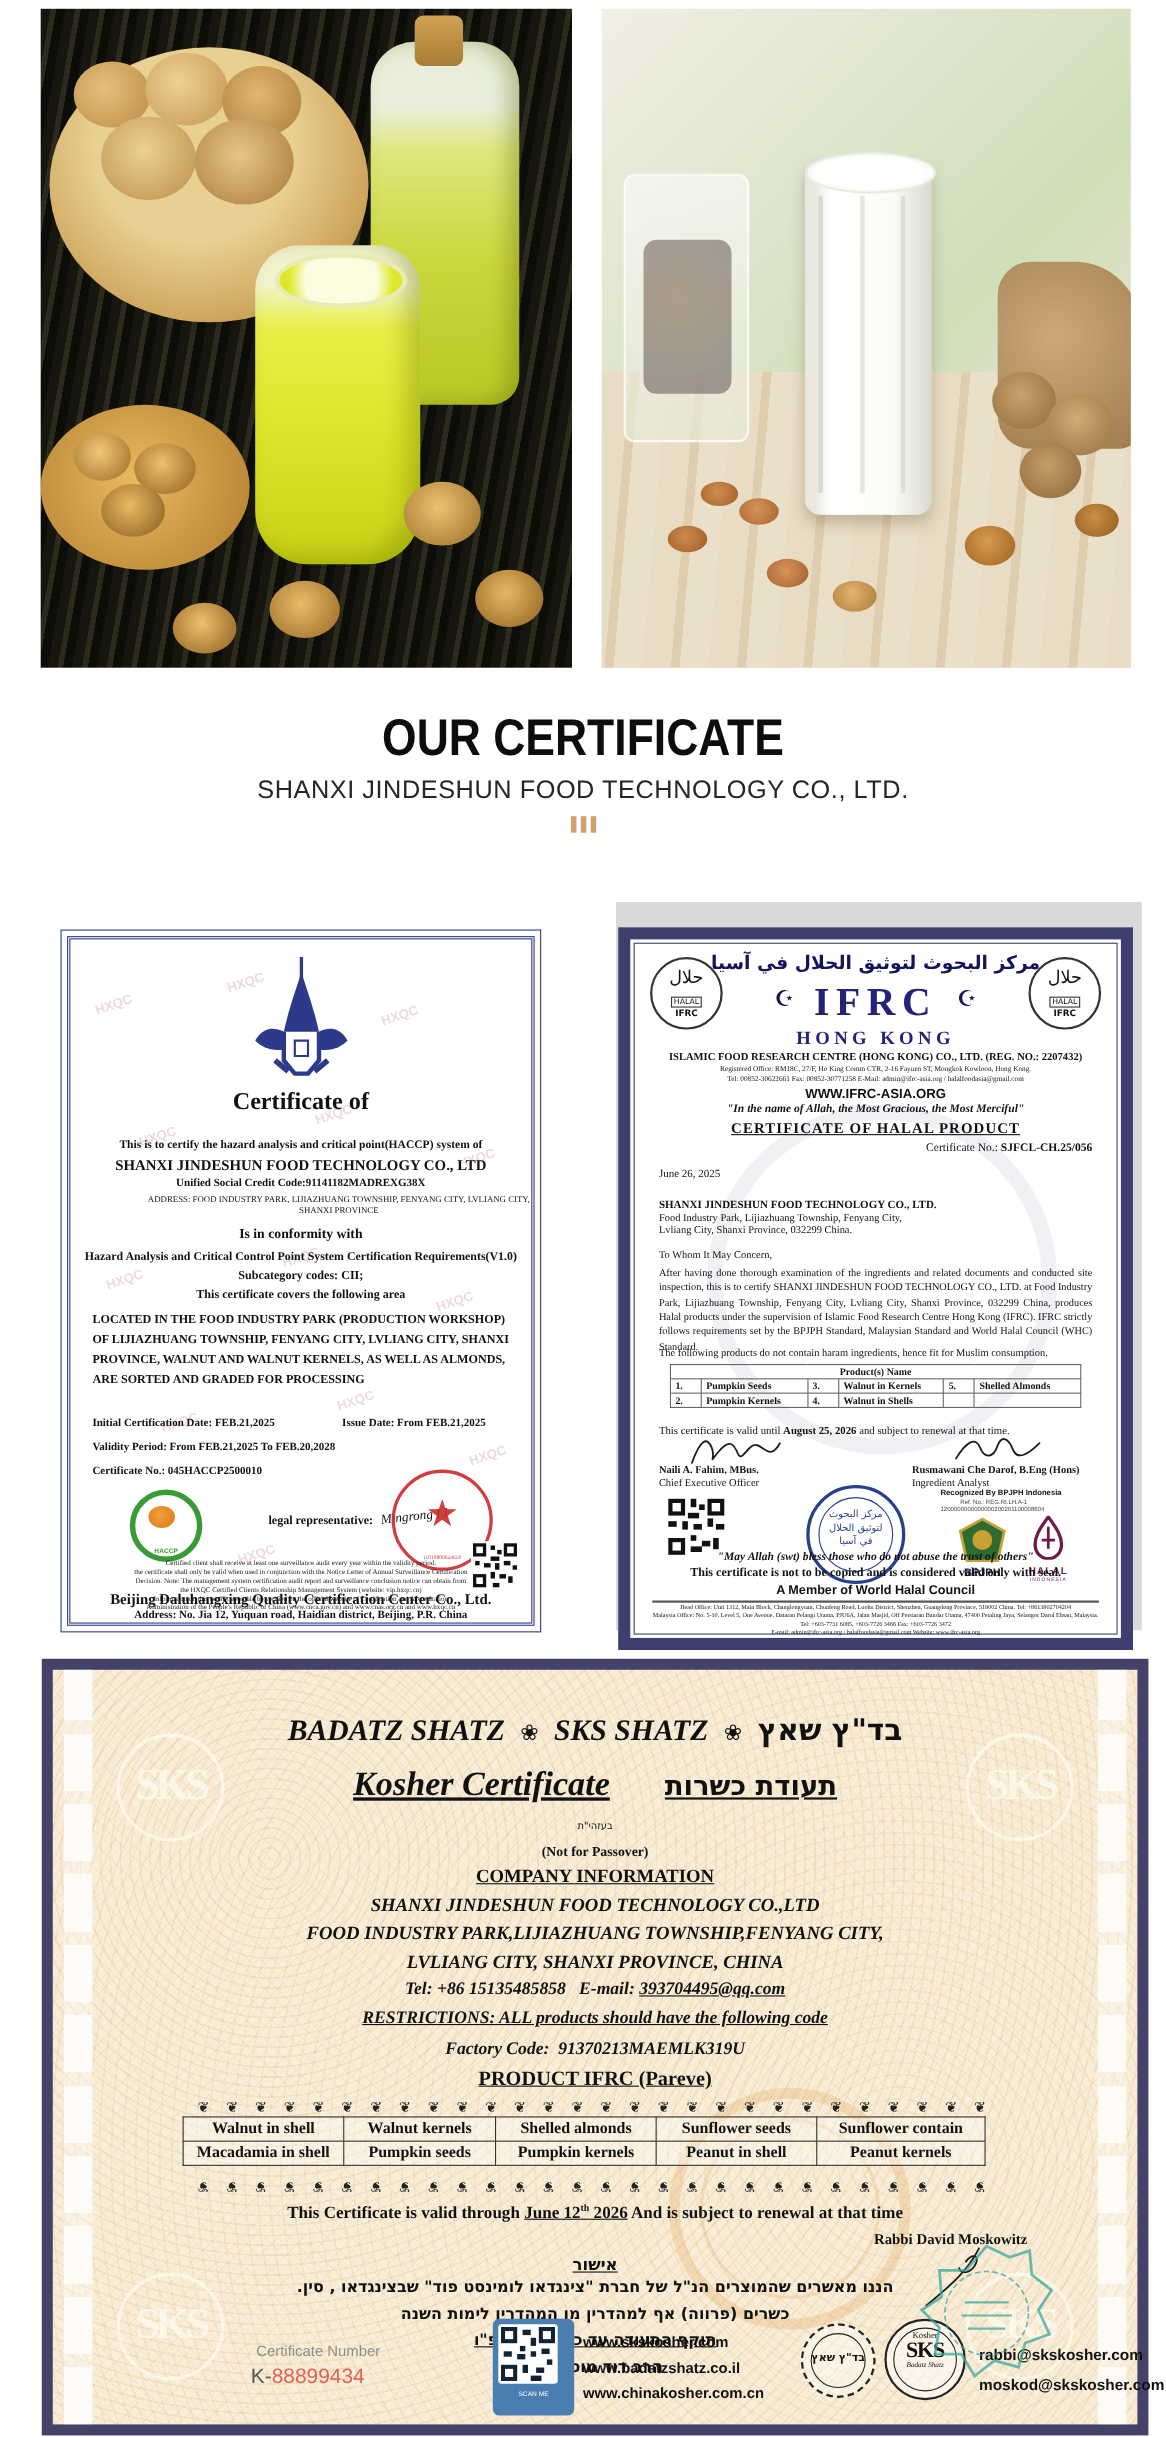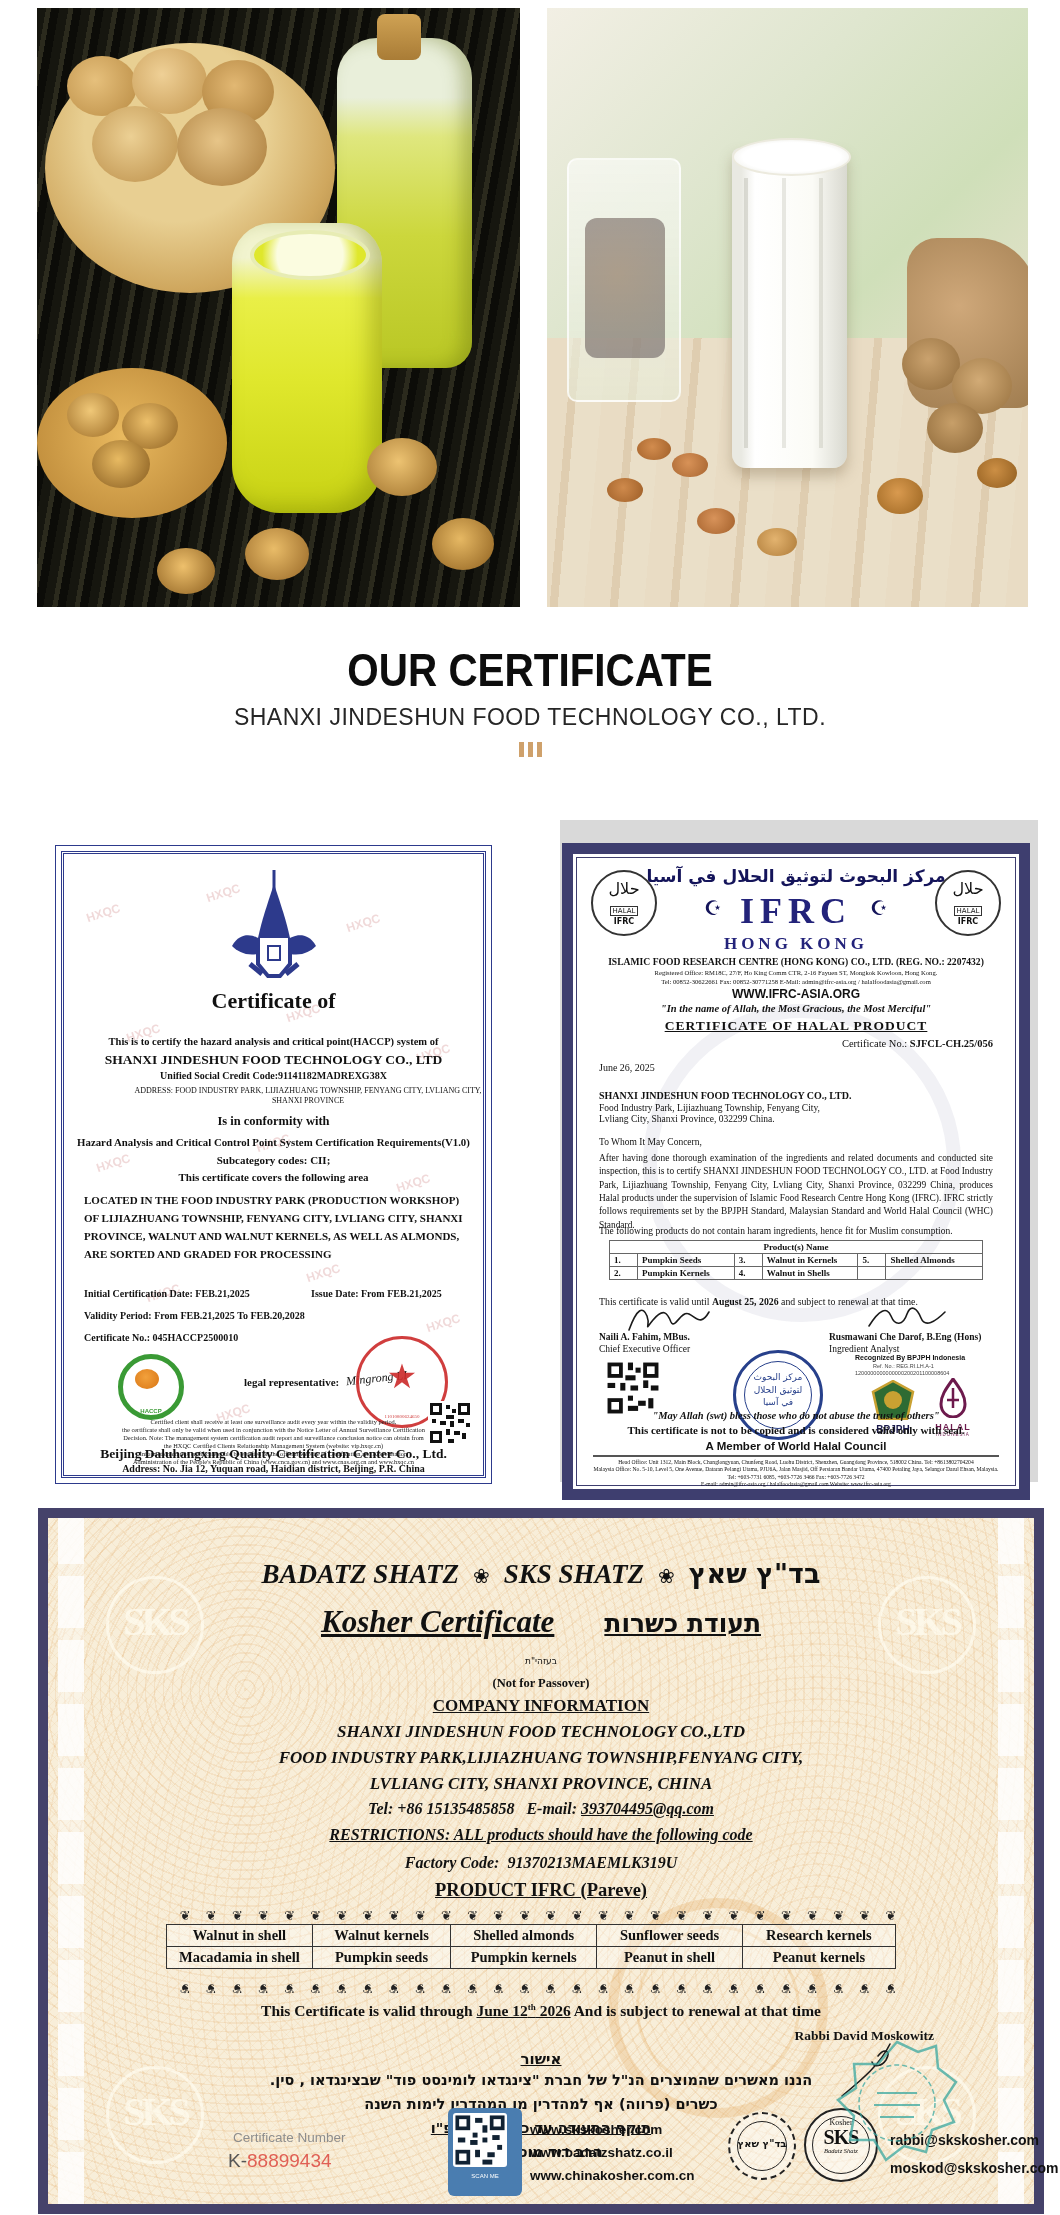--- a/index.html
+++ b/index.html
@@ -399,21 +399,21 @@
     <div class="abs ctr ser b u" style="top:362px;font-size:18.5px;">PRODUCT IFRC (Pareve)</div>
 
     <div class="abs ctr orn" style="top:390px;">❦ ❦ ❦ ❦ ❦ ❦ ❦ ❦ ❦ ❦ ❦ ❦ ❦ ❦ ❦ ❦ ❦ ❦ ❦ ❦ ❦ ❦ ❦ ❦ ❦ ❦ ❦ ❦</div>
     <table class="kosTable abs" style="left:118px;top:406px;width:730px;">
       <tbody>
           <tr>
         <td style="width:20%;">Walnut in shell</td>
         <td style="width:19%;">Walnut kernels</td>
         <td style="width:20%;">Shelled almonds</td>
         <td style="width:20%;">Sunflower seeds</td>
-        <td style="width:21%;">Research kernels</td>
+        <td style="width:21%;">Sunflower contain</td>
       </tr>
       <tr>
         <td>Macadamia in shell</td>
         <td>Pumpkin seeds</td>
         <td>Pumpkin kernels</td>
         <td>Peanut in shell</td>
         <td>Peanut kernels</td>
       </tr>
     </tbody>
       </table>

